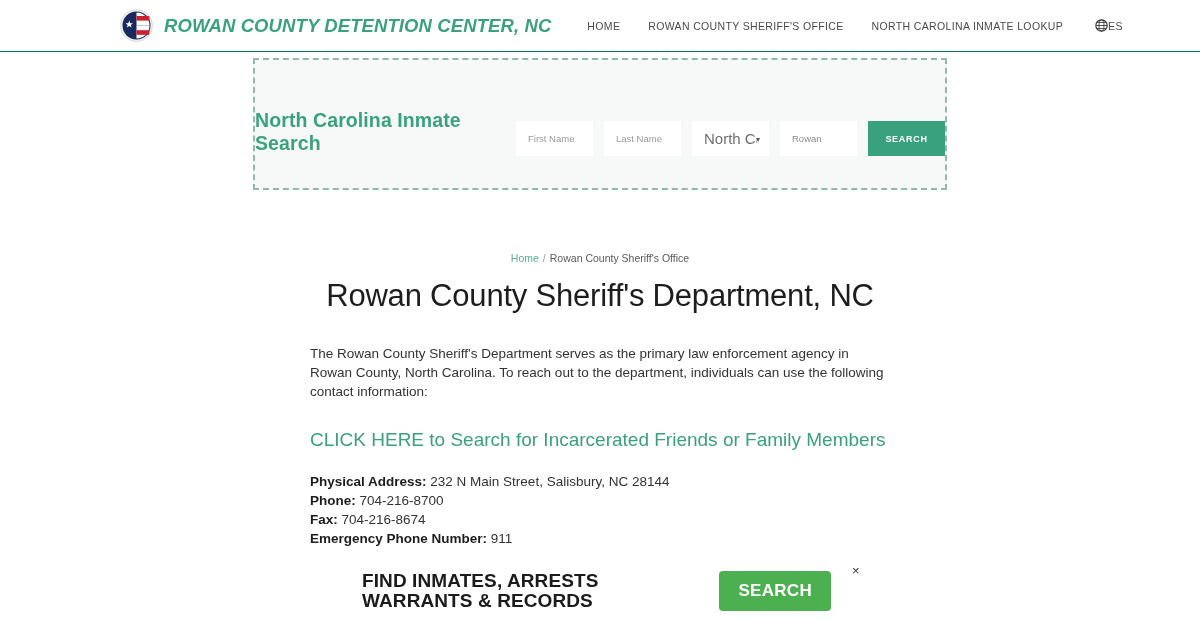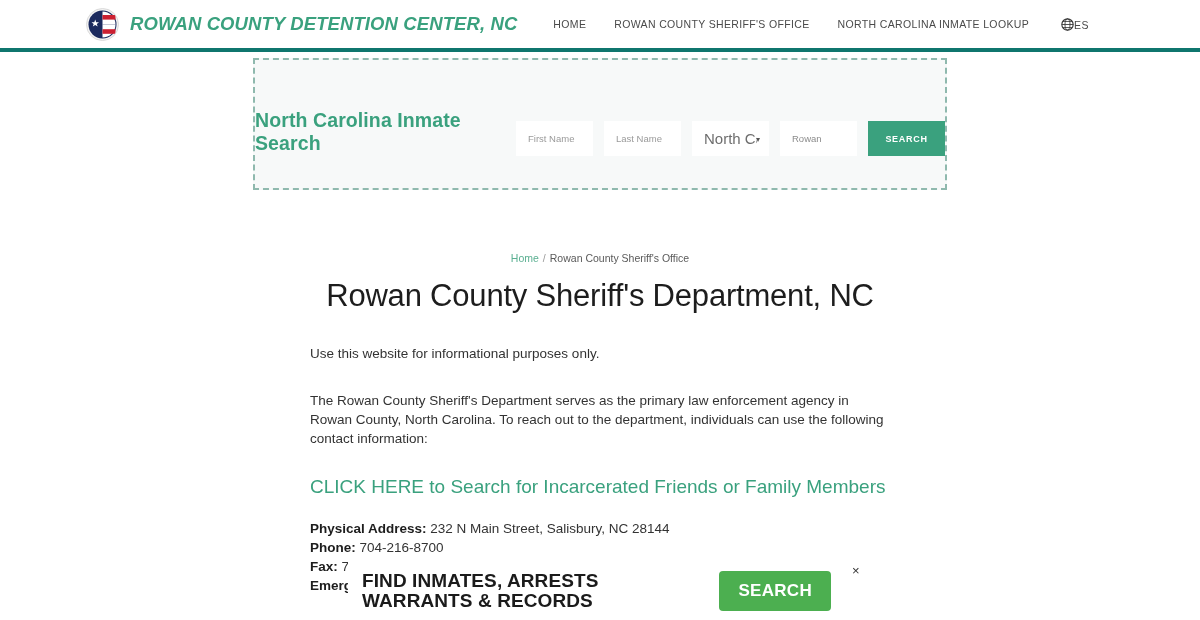--- a/index.html
+++ b/index.html
@@ -9,23 +9,23 @@
     background: #ffffff;
     font-family: "Liberation Sans", sans-serif;
     color: #2b2b2b;
   }
 
   
   .site-header {
     height: 52px;
     display: flex;
     align-items: center;
-    padding-left: 86px;
-    background: #ffffff;
-    border-bottom: 4px solid #0f766e;
+    padding-left: 120px;
+    background: #ffffff;
+    border-bottom: 1px solid #0f766e;
   }
   .brand { display: flex; align-items: center; gap: 11px; }
   .brand-logo {
     width: 33px; height: 33px;
     border-radius: 50%;
     background: #f3f3f3;
     border: 1px solid #dadada;
     display: flex; align-items: center; justify-content: center;
     overflow: hidden;
     flex: 0 0 auto;
@@ -263,21 +263,20 @@
 </div>
 
 <main class="content">
 
   <div class="breadcrumb">
     <a>Home</a><span class="bc-sep">/</span><span>Rowan County Sheriff's Office</span>
   </div>
 
   <h1 class="page-title">Rowan County Sheriff's Department, NC</h1>
 
-  <p class="para">Use this website for informational purposes only.</p>
 
   <p class="para">The Rowan County Sheriff's Department serves as the primary law enforcement agency in Rowan County, North Carolina. To reach out to the department, individuals can use the following contact information:</p>
 
   <a class="cta-link">CLICK HERE to Search for Incarcerated Friends or Family Members</a>
 
   <p class="para para-contact">
     <b>Physical Address:</b>
     <span>232 N Main Street, Salisbury, NC 28144</span><br>
     <b>Phone:</b>
     <span>704-216-8700</span><br>

